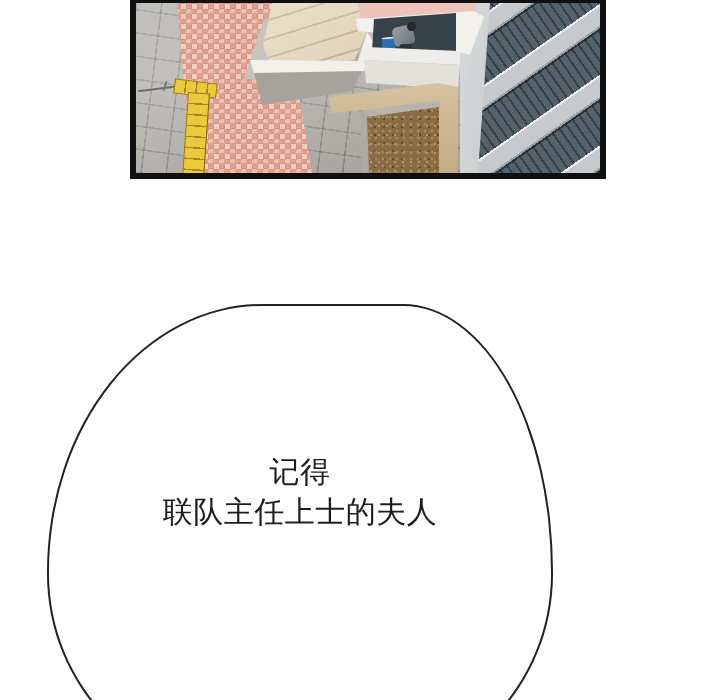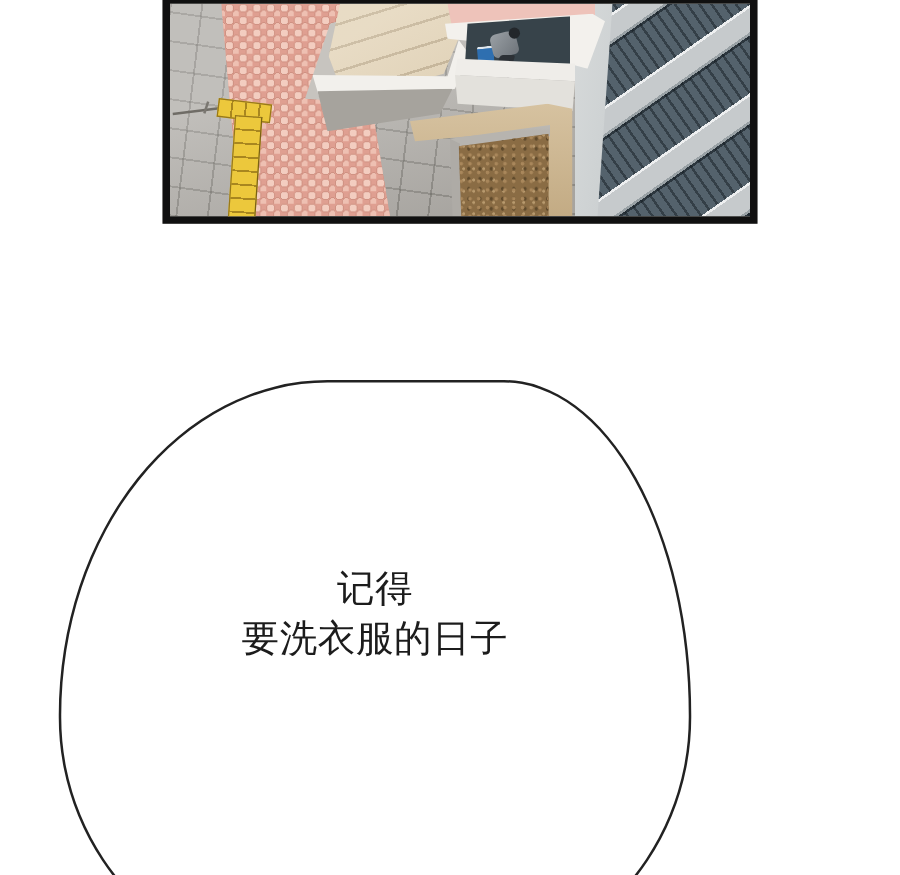--- a/index.html
+++ b/index.html
@@ -173,15 +173,15 @@
     <div class="layer sand-wall"></div>
     <div class="layer curb-top"></div>
     <div class="layer curb-left"></div>
     <div class="layer dirt"></div>
   </div>
 </div>
 
 <div class="bubble">
   <div class="bubble-text">
     <div>记得</div>
-    <div>要洗衣服的日子</div>
+    <div>联队主任上士的夫人</div>
   </div>
 </div>
 
 </body></html>

